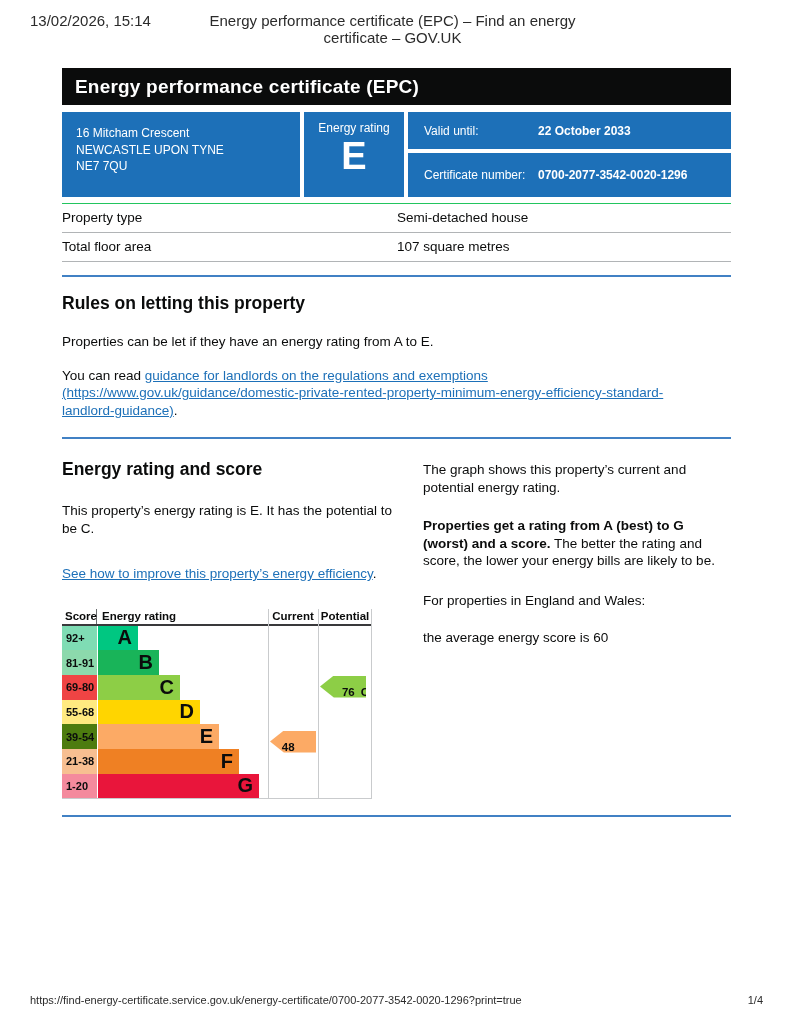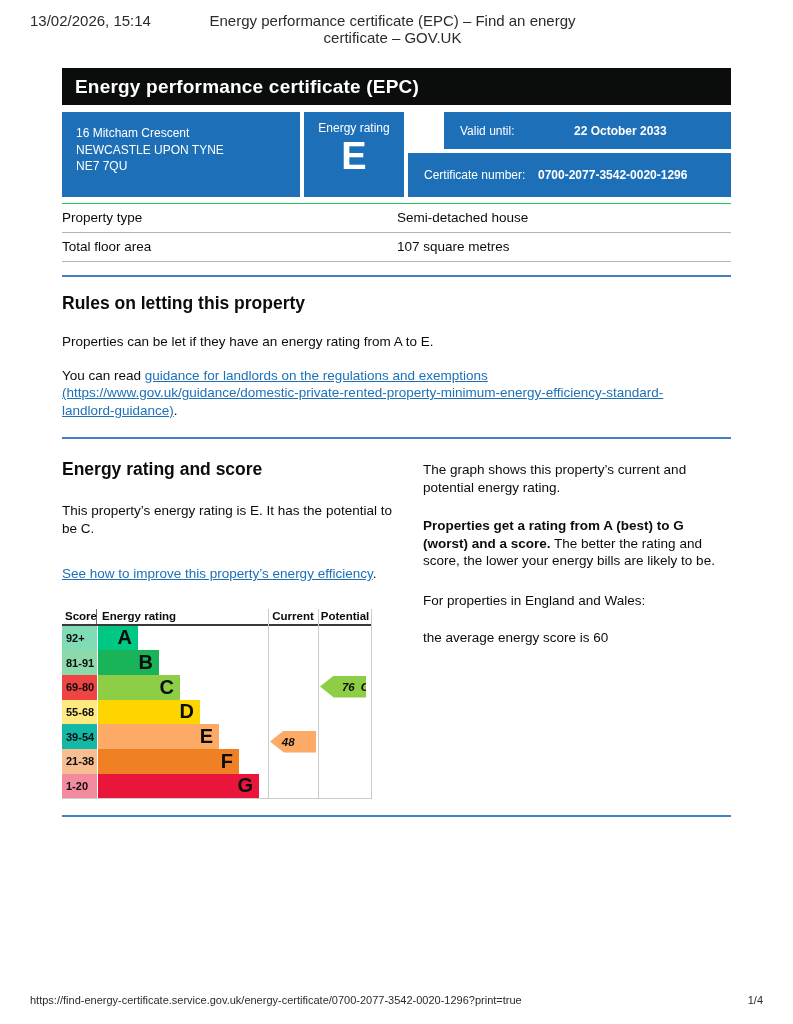--- a/index.html
+++ b/index.html
@@ -25,21 +25,21 @@
             padding-left:13px; font-size:19px; font-weight:bold; letter-spacing:0.2px; }
 
   .boxes { display:flex; margin-top:7px; height:85px; gap:4px; }
   .addr-box { width:238px; background:#1d70b8; color:#fff; padding:13px 10px 12px 14px;
               font-size:12px; line-height:1.38; }
   .rating-box { width:100px; background:#1d70b8; color:#fff; text-align:center; padding-top:9px; }
   .rating-box .rb-label { font-size:12px; }
   .rating-box .rb-big { font-size:38px; font-weight:bold; line-height:1.1; margin-top:1px; }
   .right-boxes { flex:1; display:flex; flex-direction:column; gap:4px; }
   .vbox { background:#1d70b8; color:#fff; display:flex; align-items:center; font-size:12px; }
-  .vbox-valid { height:37px;margin-left:36px; }
+  .vbox-valid { height:37px; }
   .vbox-cert { flex:1; }
   .vbox .vb-label { margin-left:16px; width:114px; }
   .vbox .vb-value { font-weight:bold; }
 
   .prop-table { margin-top:6px; border-top:1px solid #22c55e; font-size:13.5px; }
   .prow { display:flex; border-bottom:1px solid #b1b4b6; padding:6px 0 7px 0; }
   .prow .pl { width:335px; }
 
   .rule { height:2px; background:#4181c4; }
   .rule-1 { margin-top:13px; }
@@ -74,28 +74,28 @@
   .epc-head .h-current { width:50px; text-align:center; }
   .epc-head .h-potential { width:54px; text-align:center; }
   .epc-row { display:flex; height:24.7px; }
   .epc-score { width:35px; padding-left:4px; font-weight:bold; display:flex; align-items:center; }
   .epc-bar { margin-left:1px; display:flex; align-items:center; justify-content:flex-end;
              padding-right:6px; font-weight:bold; font-size:20px; }
   .tint-a { background:#7fdcb4; } .band-a { width:40px;  background:#00c781; }
   .tint-b { background:#8cd9ac; } .band-b { width:61px;  background:#19b459; }
   .tint-c { background:#ef4444; } .band-c { width:82px;  background:#8dce46; }
   .tint-d { background:#ffea80; } .band-d { width:102px; background:#ffd500; }
-  .tint-e { background:#14b8a6; } .band-e { width:121px; background:#fcaa65; }
+  .tint-e { background:#4d7c0f; } .band-e { width:121px; background:#fcaa65; }
   .tint-f { background:#f7bf91; } .band-f { width:141px; background:#ef8023; }
   .tint-g { background:#f48a9d; } .band-g { width:161px; background:#e9153b; }
   .vline { position:absolute; top:0; bottom:0; width:1px; background:#c9cbcd; }
   .vl-1 { left:206px; } .vl-2 { left:256px; } .vl-3 { left:309px; }
-  .arrow { position:absolute; width:46px; height:22px; display:flex; align-items:center;
+  .arrow { position:absolute; width:46px; height:22px; display:flex; align-items:flex-end;
            justify-content:center; padding-left:25px; font-weight:bold; font-size:11.5px;
-           clip-path:polygon(0 50%, 30% 0, 100% 0, 100% 100%, 30% 100%);font-style:italic; }
+           clip-path:polygon(0 50%, 30% 0, 100% 0, 100% 100%, 30% 100%); }
   .arrow span + span { margin-left:6px; }
   .arrow-current { left:208px; top:122px; background:#fcaa65;gap:21px; }
   .arrow-potential { left:258px; top:67px; background:#8dce46; }
 </style>
 </head>
 <body>
 
 <div class="page">
 
   <div class="print-header">

